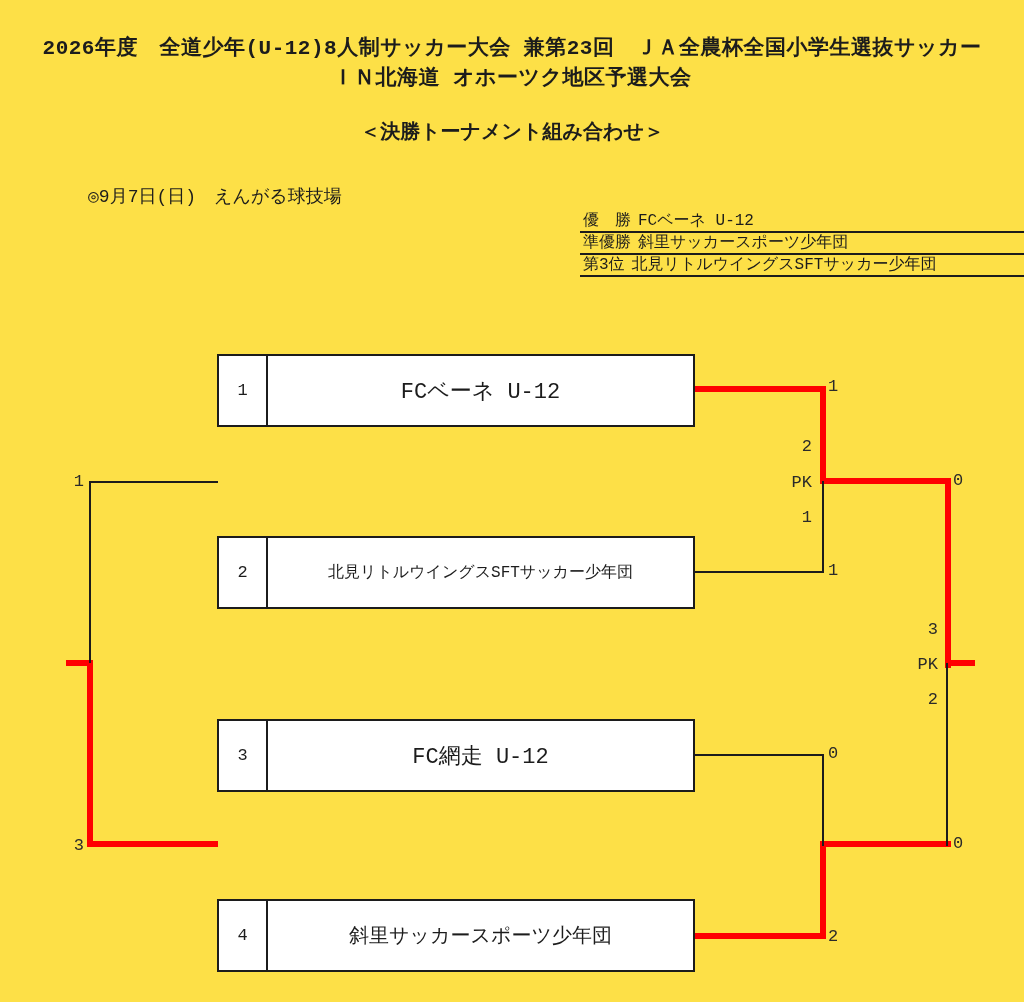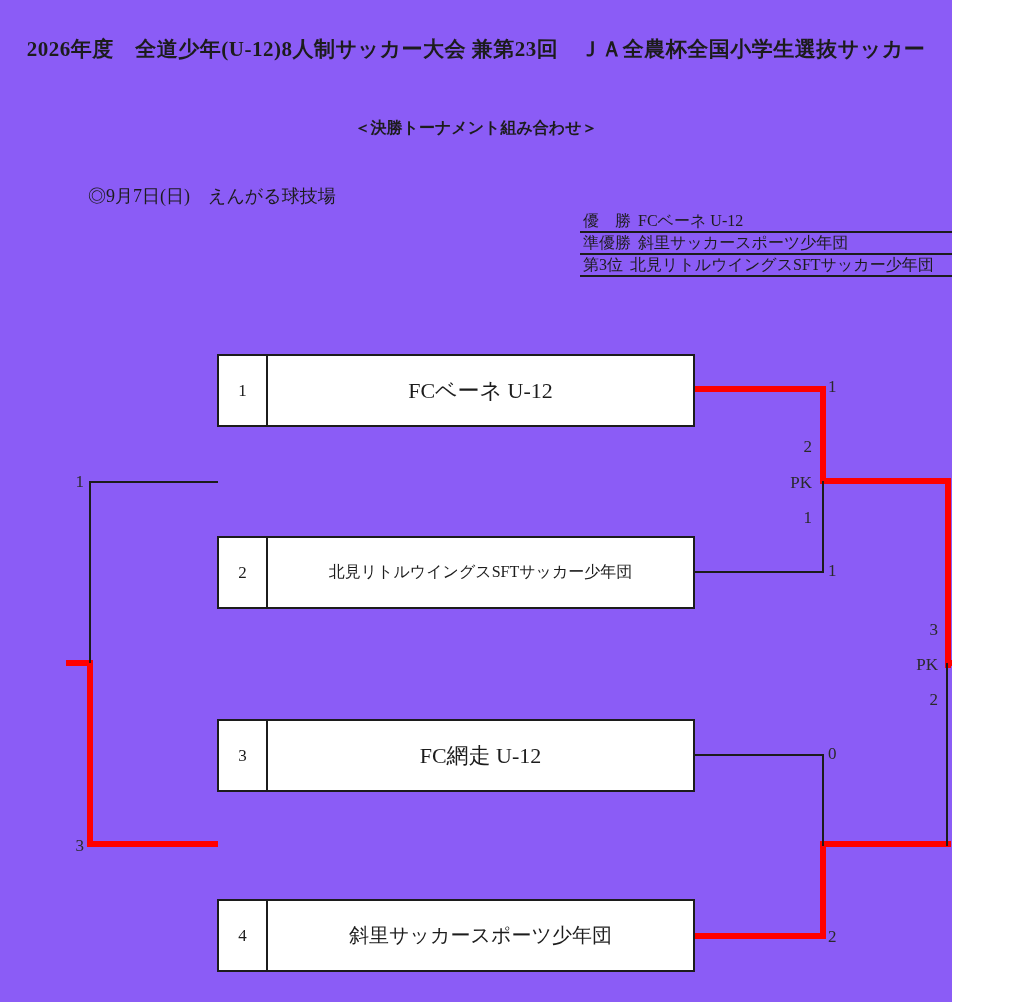--- a/index.html
+++ b/index.html
@@ -1,23 +1,23 @@
 <!DOCTYPE html>
 <html style="--winner: #ff0000; --line: #1c1c1c;"><head>
 <meta charset="utf-8">
 <style>
   html,body{margin:0;padding:0;background:#ffffff;}
   #page{
-    position:relative;width:952px;height:1002px;background:#8b5cf6;overflow:hidden;
-    font-family:Liberation Serif, serif;color:#1c1c1c;
+    position:relative;width:1024px;height:1002px;background:#fde047;overflow:hidden;
+    font-family:Liberation Mono, monospace;color:#1c1c1c;
   }
   .abs{position:absolute;}
   
   .title{width:100%;text-align:center;font-weight:bold;font-size:21px;line-height:26px;letter-spacing:0.5px;}
-  .subtitle{width:100%;text-align:center;font-weight:bold;font-size:16px;}
+  .subtitle{width:100%;text-align:center;font-weight:bold;font-size:20px;}
   .event-info{font-size:18px;margin-top:23px;}
   
   .results{left:580px;top:211px;width:450px;}
   .res-row{height:20px;line-height:20px;border-bottom:2px solid #1c1c1c;font-size:16px;white-space:nowrap;overflow:hidden;padding-left:3px;}
   .res-row span{display:inline;}
   .res-rank{margin-right:7px;}
   
   .tbox{left:217px;width:478px;height:73px;box-sizing:border-box;border:2px solid var(--line,#1c1c1c);display:flex;background:#fff;}
   .seed{width:47px;border-right:2px solid var(--line,#1c1c1c);display:flex;align-items:center;justify-content:center;font-size:17px;}
   .tname{flex:1;display:flex;align-items:center;justify-content:center;white-space:nowrap;}
@@ -30,20 +30,21 @@
   
   .score{position:absolute;font-size:17px;line-height:20px;color:#2a2a2a;white-space:nowrap;}
   .ra{text-align:right;}
 </style>
 </head>
 <body>
 
 <div id="page">
 
   <div class="abs title" style="top:36px;">2026年度　全道少年(U-12)8人制サッカー大会 兼第23回　ＪＡ全農杯全国小学生選抜サッカー</div>
+  <div class="abs title" style="top:66px;">ＩＮ北海道 オホーツク地区予選大会</div>
   <div class="abs subtitle" style="top:118px;">＜決勝トーナメント組み合わせ＞</div>
   <div class="abs event-info" style="left:88px;top:161px;">◎9月7日(日)　えんがる球技場</div>
 
   <div class="abs results">
     <div class="res-row">
       <span class="res-rank">優　勝</span><span>FCベーネ U-12</span>
     </div>
     <div class="res-row">
       <span class="res-rank">準優勝</span><span>斜里サッカースポーツ少年団</span>
     </div>

